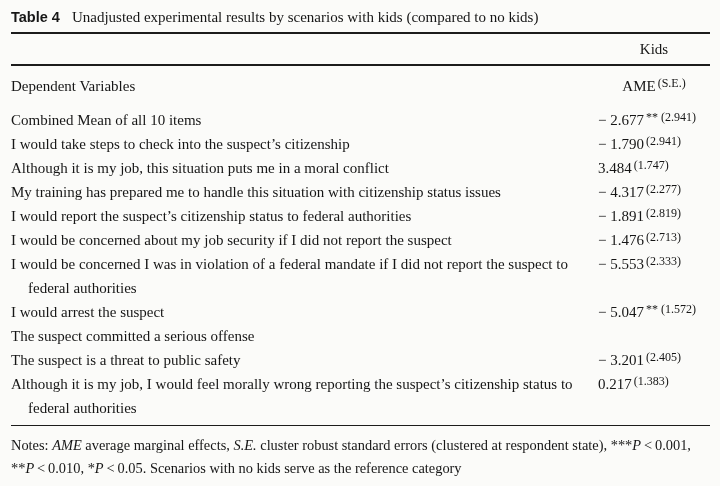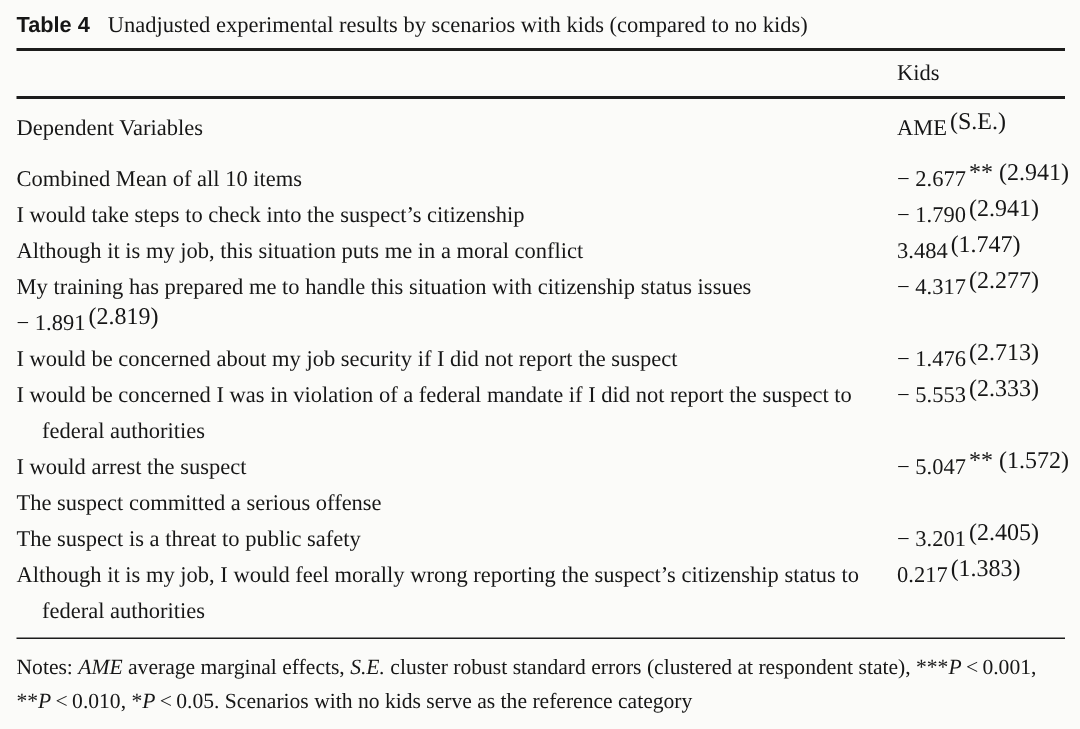--- a/index.html
+++ b/index.html
@@ -49,31 +49,31 @@
     text-indent: -17px;
     padding-right: 16px;
   }
   .value {
     flex: 0 0 112px;
     width: 112px;
     font-size: 15px;
     line-height: 24px;
     white-space: nowrap;
   }
-  .indent { padding-left: 10px; }
+  .indent { padding-left: 10px; text-align: center; }
   .spanner-row {
     height: 30px;
     align-items: center;
   }
   .header-row {
     padding-top: 8px;
     padding-bottom: 3px;
   }
   sup.se {
-    font-size: 16px;
+    font-size: 12px;
     line-height: 0;
     position: relative;
     top: -4.5px;
     margin-left: 2px;
     vertical-align: baseline;
   }
   .body-rows { margin-top: 7px; }
   .notes {
     margin-top: 8px;
     font-size: 14.4px;
@@ -121,20 +121,21 @@
       <div class="label">Although it is my job, this situation puts me in a moral conflict</div>
       <div class="value"><span>3.484</span><sup class="se">(1.747)</sup></div>
     </div>
 
     <div class="row">
       <div class="label">My training has prepared me to handle this situation with citizenship status issues</div>
       <div class="value"><span>− 4.317</span><sup class="se">(2.277)</sup></div>
     </div>
 
     <div class="row">
+      <div class="label">I would report the suspect’s citizenship status to federal authorities</div>
       <div class="value"><span>− 1.891</span><sup class="se">(2.819)</sup></div>
     </div>
 
     <div class="row">
       <div class="label">I would be concerned about my job security if I did not report the suspect</div>
       <div class="value"><span>− 1.476</span><sup class="se">(2.713)</sup></div>
     </div>
 
     <div class="row">
       <div class="label">I would be concerned I was in violation of a federal mandate if I did not report the suspect to federal authorities</div>

